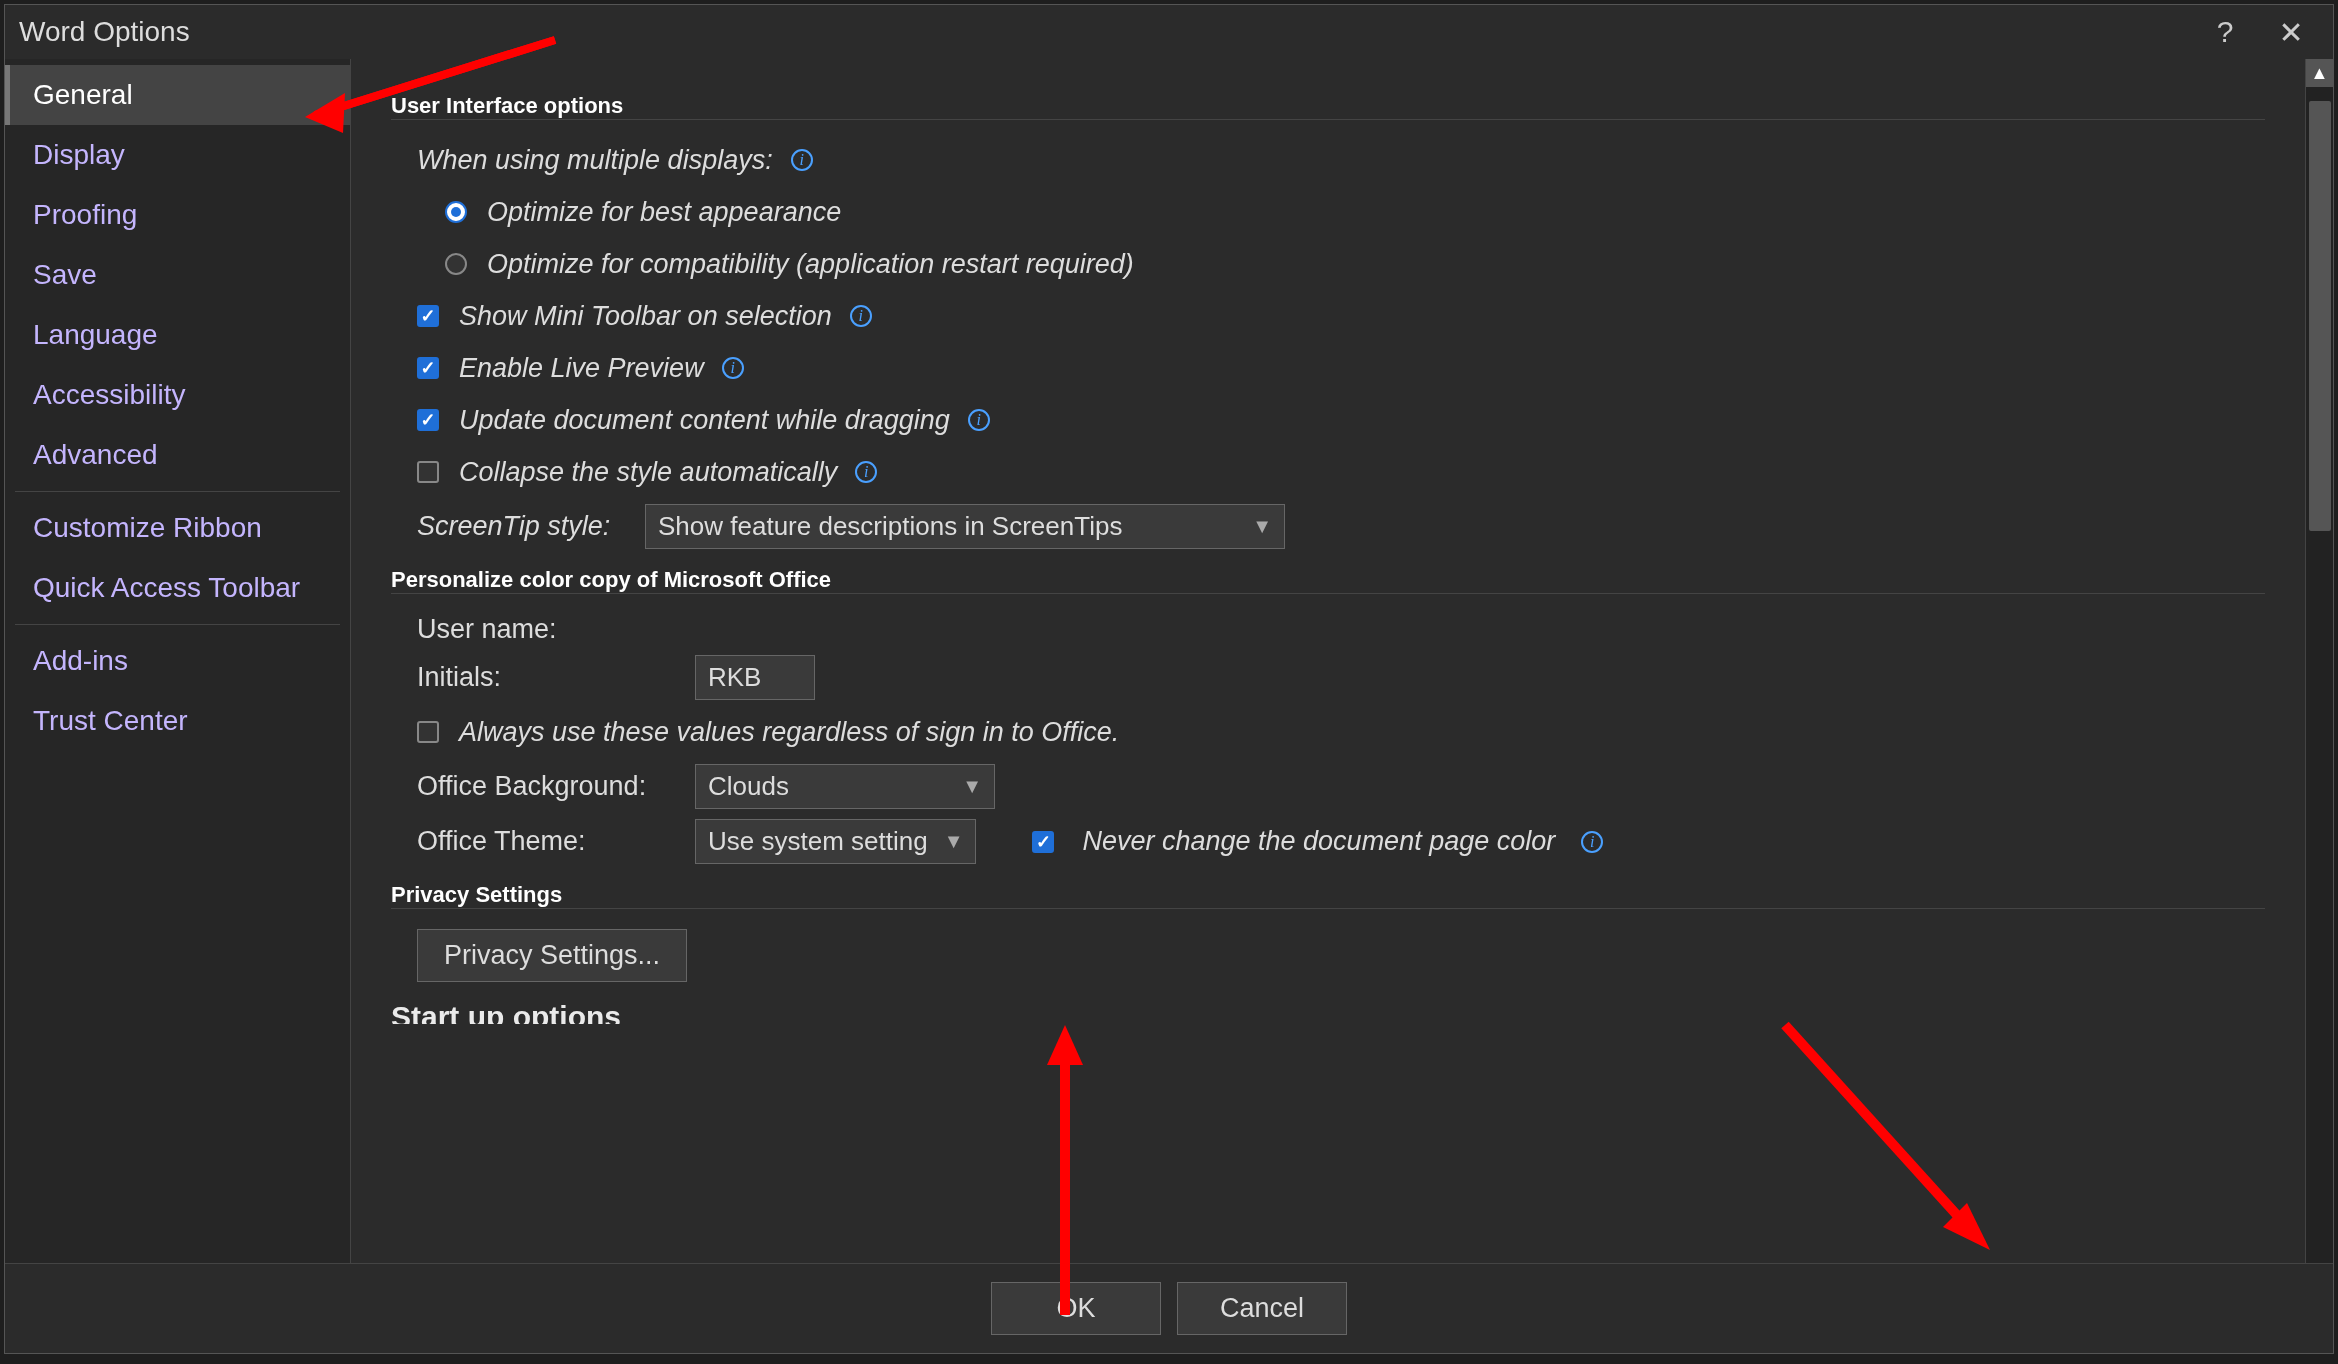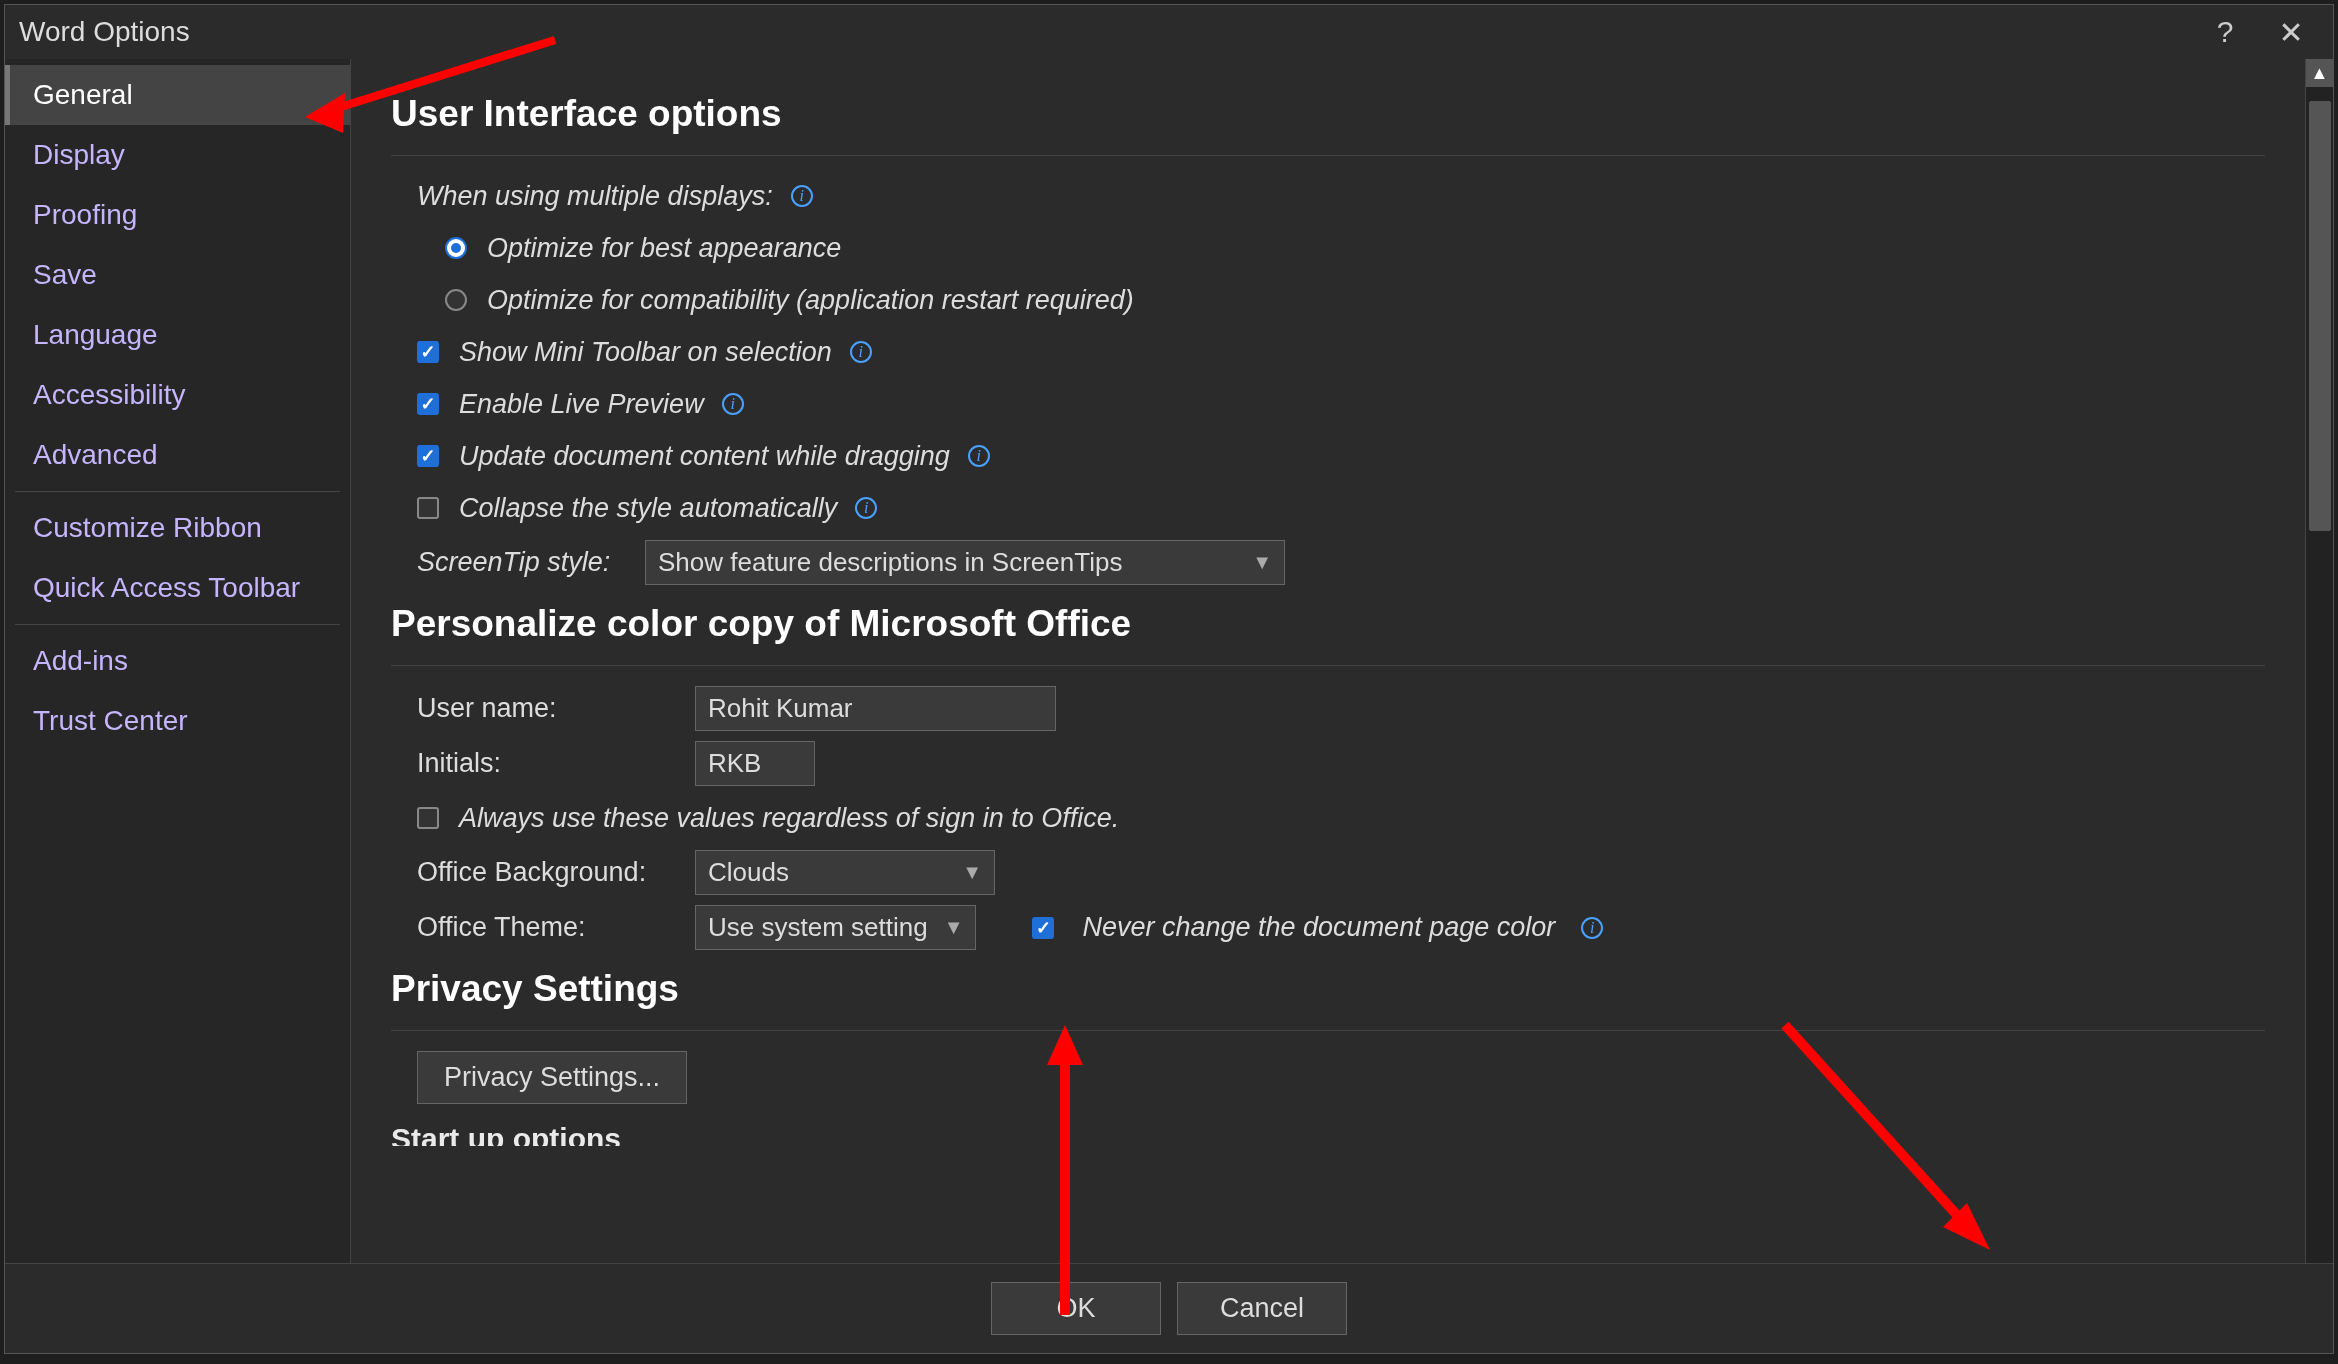--- a/index.html
+++ b/index.html
@@ -100,26 +100,26 @@
     justify-content: center;
     font-size: 18px;
     cursor: pointer;
   }
   .scroll-track { flex: 1; background: #222; width: 28px; position: relative;}
   .scroll-thumb {
     position: absolute; top:14px; left:3px; width:22px; height:430px;
     background:#555; border-radius:2px;
   }
   h2.section {
-    font-size: 37px;
+    font-size: 22px;
     font-weight: 600;
     color: #fff;
     margin: 10px 0 20px 0;
     border-bottom: 1px solid #444;
-    padding-bottom: 20px;
+    padding-bottom: 0;
   }
   .group { margin-left: 26px; margin-bottom: 18px; }
   .row {
     display: flex;
     align-items: center;
     gap: 10px;
     margin: 12px 0;
     min-height: 40px;
   }
   .radio, .checkbox {
@@ -251,21 +251,20 @@
               <span>Show feature descriptions in ScreenTips</span>
               <span class="arrow">▼</span>
             </div>
           </div>
         </div>
 
         <h2 class="section">Personalize color copy of Microsoft Office</h2>
         <div class="group">
           <div class="field-row">
             <span class="field-label">User name:</span>
-            <input class="textbox" value="Rohit Kumar" style="">
           </div>
           <div class="field-row">
             <span class="field-label">Initials:</span>
             <input class="textbox small" value="RKB" style="">
           </div>
           <div class="row">
             <span class="checkbox"></span>
             <span class="lbl">Always use these values regardless of sign in to Office.</span>
           </div>
           <div class="field-row">

